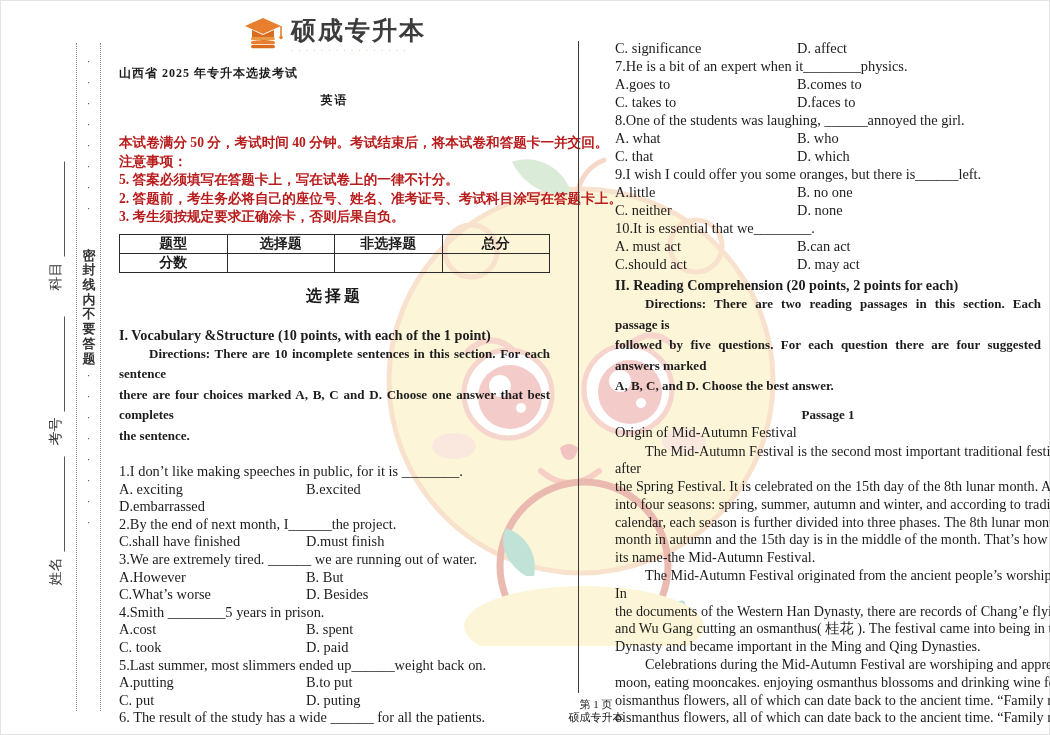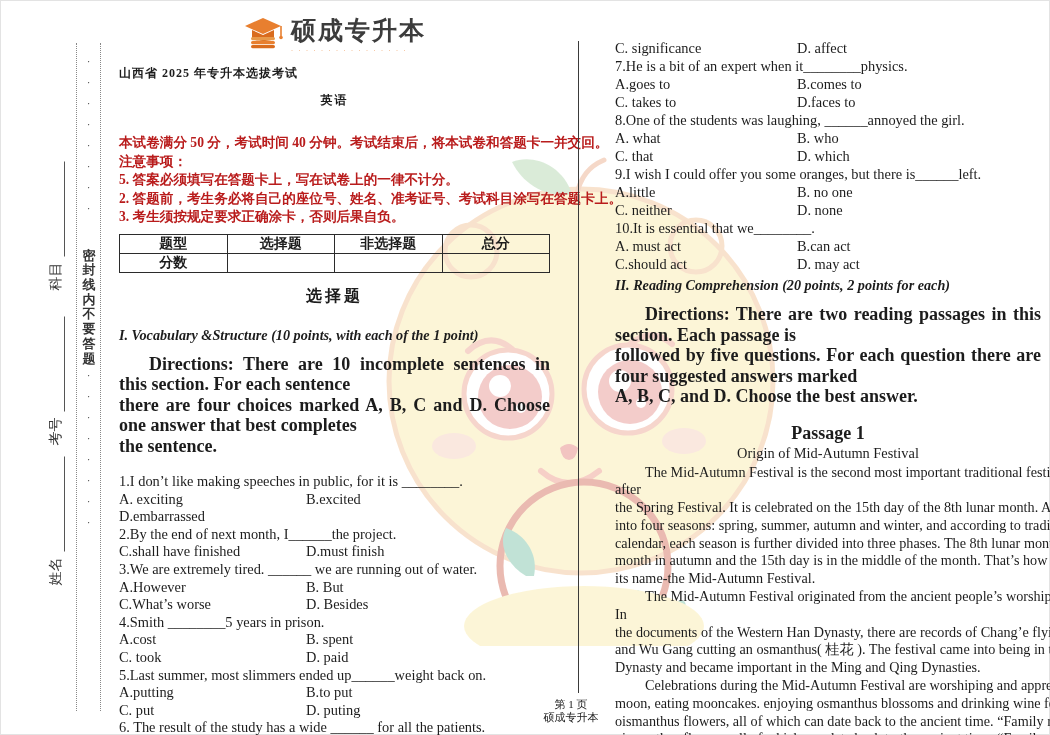--- a/index.html
+++ b/index.html
@@ -38,41 +38,41 @@
 
   .intro { margin-top:25px; font-size:13.6px; font-weight:600; line-height:18.5px; color:#b91c1c; }
   .intro .line { white-space:nowrap; }
 
   .score-table { width:100%; border-collapse:collapse; margin-top:7px;
     font-size:14px; font-weight:600; }
   .score-table td { border:1.4px solid #2b2b2b; height:19px; text-align:center; width:25%; }
 
   .h-choice { text-align:center; font-size:16px; font-weight:700; margin-top:13px; letter-spacing:3px; }
 
-  .sec-head { font-size:14.2px; font-weight:700; margin-top:20px;font-style:italic; }
-  .directions { font-size:18px; font-weight:700; line-height:20.5px; margin-top:10px; text-align:justify; }
+  .sec-head { font-size:14.2px; font-weight:700; margin-top:20px; }
+  .directions { font-size:13px; font-weight:700; line-height:20.5px; margin-top:0; text-align:justify; }
   .directions .indent { text-indent:30px; }
 
   .questions { margin-top:17px; font-size:14.4px; line-height:17.6px; }
   .question-text { white-space:nowrap; }
   .opt-row { display:flex; }
   .opt-row .opt-a { width:187px; flex:none; }
   .col-right .opt-row .opt-a { width:182px; }
 
   
   .col-divider { position:absolute; left:577px; top:40px; height:652px;
     border-left:1.3px solid #3a3a3a; }
-  .footer { position:absolute; left:470px; top:697px; width:200px; text-align:center;
+  .footer { position:absolute; left:495px; top:697px; width:200px; text-align:center;
     font-size:11px; color:#222; line-height:13px; }
 
   
   .col-right { position:absolute; left:614px; top:38px; width:426px; }
   .col-right .questions { font-size:14.4px; line-height:18px; margin-top:0; }
-  .passage-head { text-align:center; font-weight:700; font-size:18px; margin-top:16px; }
-  .passage-sub { text-align:center; font-size:14.4px; margin-top:1px; }
+  .passage-head { text-align:center; font-weight:700; font-size:13px; margin-top:10px; }
+  .passage-sub { font-size:14.4px; margin-top:1px; }
   .passage { font-size:14.2px; line-height:17.8px; margin-top:2px; }
   .passage .pline { white-space:nowrap; }
   .passage .first { text-indent:30px; }
 </style>
 </head>
 <body>
 
 <div class="page">
 
   <svg class="watermark" viewBox="0 0 430 500">

